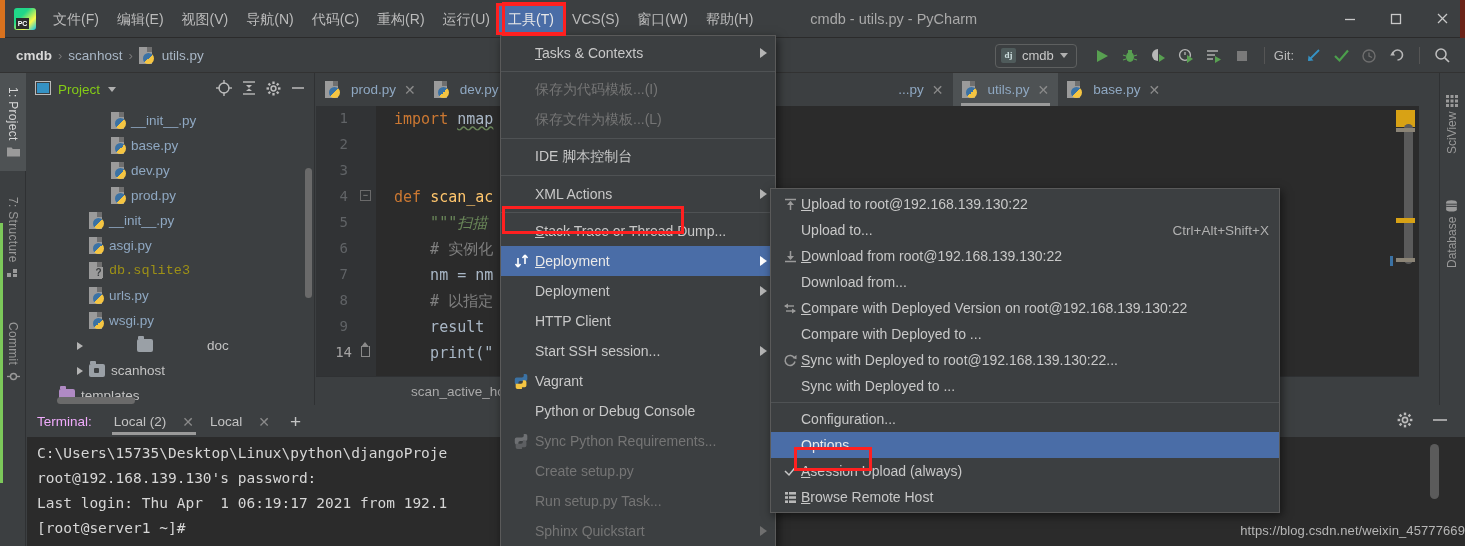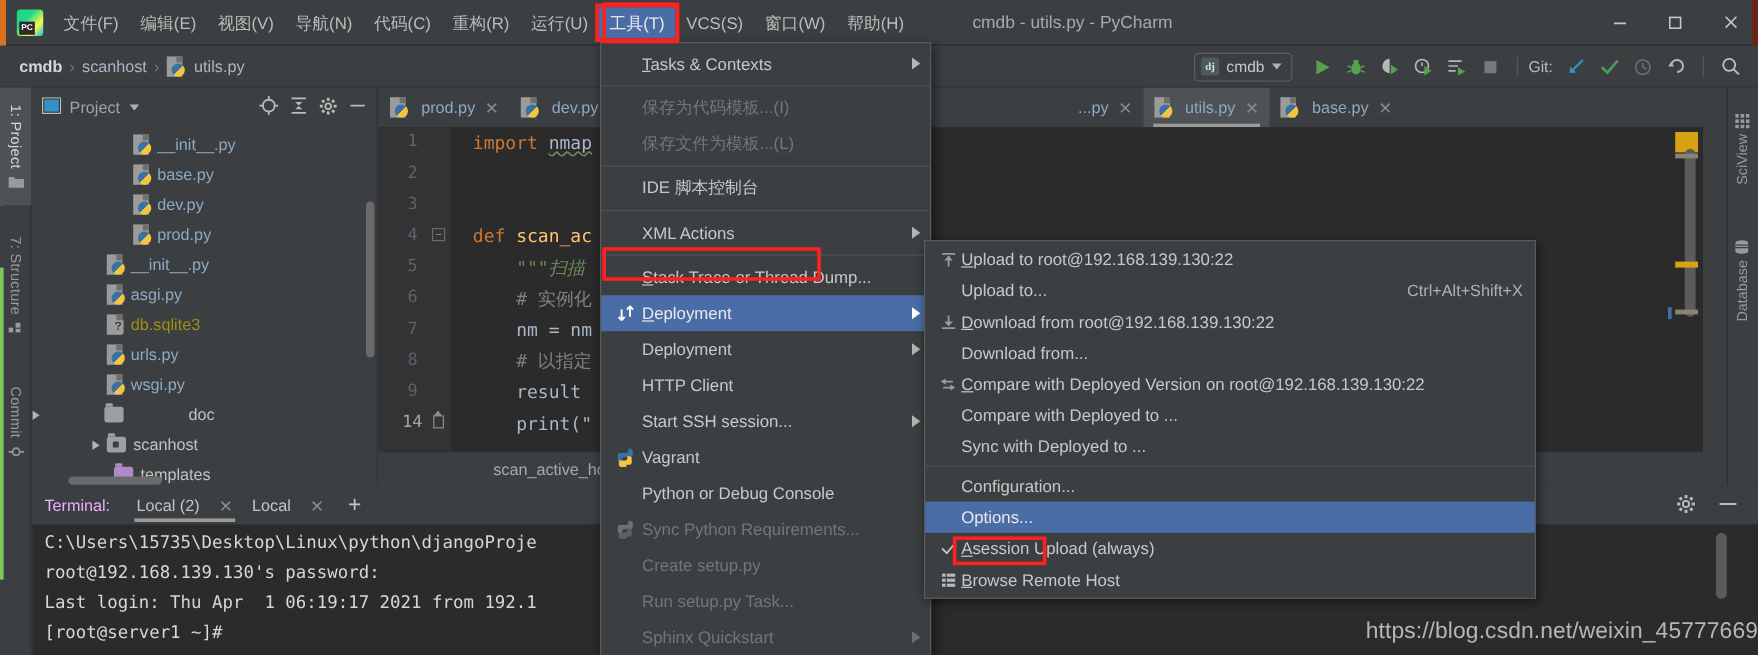--- a/index.html
+++ b/index.html
@@ -99,21 +99,21 @@
   }
   .lv-item.sel { background: #4e5254; color: #d8d8d8; }
   .lv-green { position: absolute; left: 0; width: 3px; background: #7cc85a; }
 
   
   .project-panel {
     position: absolute; left: 27px; top: 73px; width: 288px; height: 332px;
     background: #3c3f41; border-right: 1px solid #2f3133;
   }
   .pp-header { height: 33px; display: flex; align-items: center; padding: 0 8px; }
-  .pp-title { color: #a3a3a3; font-size: 13.5px; margin-left: 7px; }
+  .pp-title { color: #84cc16; font-size: 13.5px; margin-left: 7px; }
   .pp-icons { margin-left: auto; display: flex; align-items: center; gap: 9px; }
   .pp-tree {
     position: absolute; top: 33px; left: 0; right: 0; bottom: 0;
     background: #3c3f41; padding-top: 2px; overflow: hidden;
   }
   .tree-row { height: 25px; display: flex; align-items: center; font-size: 13.5px; white-space: nowrap; }
   .tree-arrow {
     width: 0; height: 0; border-top: 4.5px solid transparent; border-bottom: 4.5px solid transparent;
     border-left: 6px solid #b4b4b4; margin-right: 6px; flex: none;
   }
@@ -123,21 +123,21 @@
   .pyfile-ico .pyb { position:absolute; right:0px; bottom:0px; width:11px; height:11px; border-radius:50%;
       background: linear-gradient(135deg,#3b72a4 0%,#3b72a4 50%,#f5c542 50%,#f5c542 100%); }
   .pyfile-ico.q .pyb { background:#9b9b9b; border-radius:0; right:1px; bottom:1px; width:9px; height:11px;
       color:#3c3f41; font-size:10px; text-align:center; line-height:11px; font-weight:bold; }
   .folder-ico { width: 16px; height: 13px; background: #9aa0a6; border-radius: 2px; flex: none; margin-right: 6px; position: relative; }
   .folder-ico::before { content:""; position:absolute; left:1px; top:-3px; width:6px; height:3px; background:#9aa0a6; border-radius:1px 1px 0 0; }
   .folder-ico.purple { background: #b08ac4; }
   .folder-ico.purple::before { background: #b08ac4; }
   .folder-ico.src::after { content:""; position:absolute; left:5px; top:4px; width:5px; height:5px; background:#3c3f41; border-radius:1px;}
   .fname { color: #8fa8c2; }
-  .fname.yellow { color: #9d9016; }
+  .fname.yellow { color: #9d9016; font-family: Liberation Mono, monospace; }
   .fname.plain { color: #c3c3c3; }
   .pp-scroll {
     position: absolute; right: 2px; top: 62px; width: 7px; height: 130px;
     background: #6a6a6a; border-radius: 4px;
   }
   .pp-scroll-h {
     position: absolute; left: 30px; bottom: 1px; width: 78px; height: 7px;
     background: #6a6a6a; border-radius: 4px;
   }
 
@@ -244,36 +244,36 @@
     border-top: 5px solid transparent; border-bottom: 5px solid transparent; border-left: 7px solid #b4b4b4;
   }
   .mrow.hl .arrow-r { border-left-color: #fff; }
   .msep { height: 1px; background: #4f5254; margin: 3px 0; }
   .redbox {
     position: absolute; border: 3px solid #ff2020; pointer-events: none; z-index: 70;
   }
 
   
   .submenu-pop {
-    position: absolute; left: 770px; top: 200px; width: 510px;
+    position: absolute; left: 770px; top: 188px; width: 510px;
     background: #3c3f41; border: 1px solid #5a5a5a; z-index: 45;
     padding: 2px 0;
     box-shadow: 2px 3px 9px rgba(0,0,0,.55);
   }
   .srow {
     height: 26px; display: flex; align-items: center; padding: 0 10px 0 8px;
     font-size: 14px; color: #c8c8c8; white-space: nowrap;
   }
   .srow .sico { width: 22px; flex: none; display: flex; align-items: center; justify-content: center; }
   .srow.hl { background: #4a6da7; color: #e9e9e9; }
   .srow .short { margin-left: auto; color: #b0b0b0; font-size: 13.5px; padding-left: 30px; }
 
   .watermark {
     position: absolute; right: 0px; bottom: 8px; z-index: 80;
-    color: #b6b6b6; font-size: 19px; font-family: "Liberation Sans", sans-serif;
+    color: #b6b6b6; font-size: 13px; font-family: "Liberation Sans", sans-serif;
     letter-spacing: .1px;
   }
   .dep-badge {
     position: absolute; background: #4a6da7; border: 3px solid #ff2020;
     display: flex; align-items: center; justify-content: center; z-index: 30;
   }
 </style>
 </head>
 <body>
 
@@ -567,31 +567,31 @@
         <span class="fname">urls.py</span>
       </div>
       <div class="tree-row" style="padding-left:62px;">
         <span class="pyfile-ico">
             <span class="sheet"></span>
             <span class="fold"></span>
             <span class="pyb"></span>
           </span>
         <span class="fname">wsgi.py</span>
       </div>
-      <div class="tree-row" style="gap:48px;">
+      <div class="tree-row" style="padding-left:50px;gap:48px;">
         <span class="tree-arrow"></span>
         <span class="folder-ico"></span>
         <span class="fname plain">doc</span>
       </div>
       <div class="tree-row" style="padding-left:50px;">
         <span class="tree-arrow"></span>
         <span class="folder-ico src"></span>
         <span class="fname plain">scanhost</span>
       </div>
-      <div class="tree-row" style="padding-left:68px;">
+      <div class="tree-row" style="padding-left:32px;">
         <span class="folder-ico purple"></span>
         <span class="fname plain">templates</span>
       </div>
       <div class="pp-scroll"></div>
       <div class="pp-scroll-h"></div>
     </div>
   </div>
 
   <div class="editor-tabs">
     <div class="etab">
@@ -893,20 +893,29 @@
             <polygon points="13,9 9,6.5 9,11.5" fill="#9a9a9a"></polygon>
           </svg>
       </span>
       <span><u>C</u><span>ompare with Deployed Version on root@192.168.139.130:22</span></span>
     </div>
     <div class="srow">
       <span class="sico"></span>
       <span>Compare with Deployed to ...</span>
     </div>
     <div class="srow">
+      <span class="sico">
+        <svg width="14" height="14" viewBox="0 0 14 14">
+            <path d="M11.5 5 A5 5 0 1 0 12 8.5" fill="none" stroke="#9a9a9a" stroke-width="1.5"></path>
+            <polygon points="13.5,2 13.5,6.2 9.5,5" fill="#9a9a9a"></polygon>
+          </svg>
+      </span>
+      <span><u>S</u><span>ync with Deployed to root@192.168.139.130:22...</span></span>
+    </div>
+    <div class="srow">
       <span class="sico"></span>
       <span>Sync with Deployed to ...</span>
     </div>
     <div class="msep"></div>
     <div class="srow">
       <span class="sico"></span>
       <span>Configuration...</span>
     </div>
     <div class="srow hl">
       <span class="sico"></span>

